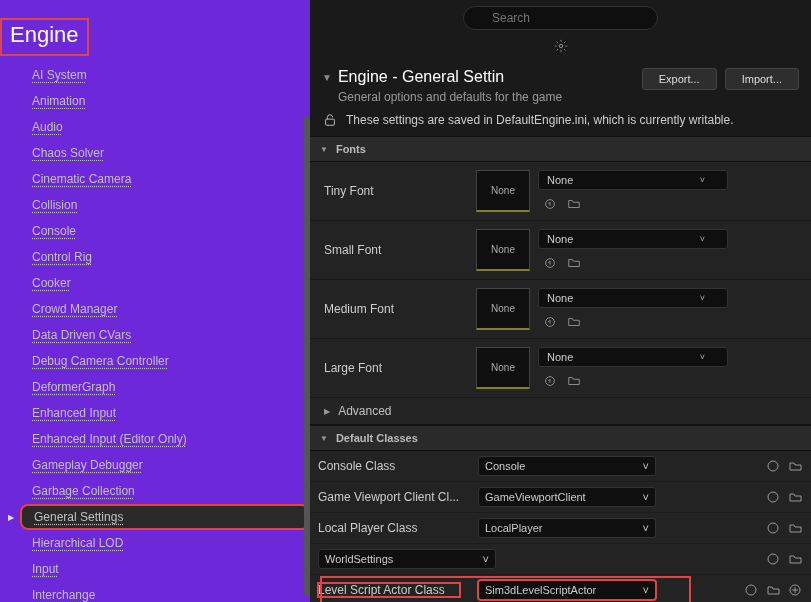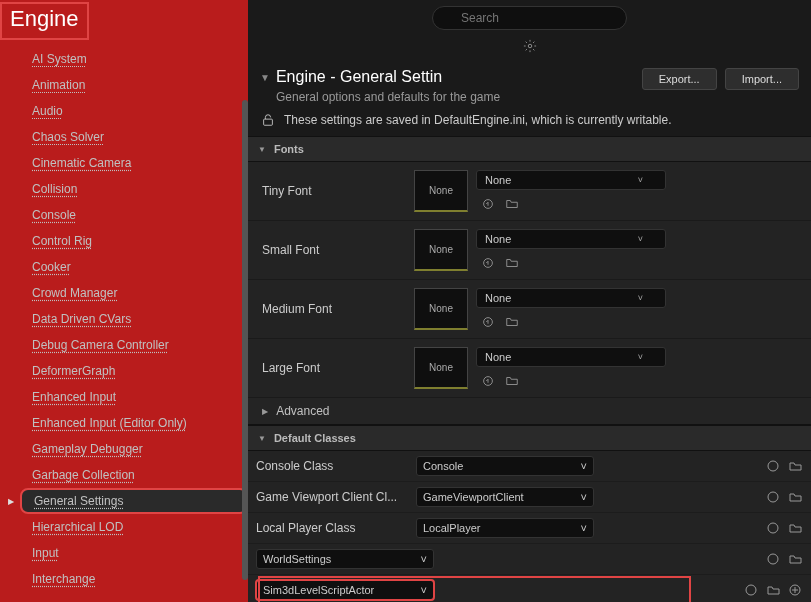--- a/index.html
+++ b/index.html
@@ -1,18 +1,18 @@
 <!DOCTYPE html>
 <html><head>
 <meta charset="utf-8">
 <style>
 * { box-sizing: border-box; margin: 0; padding: 0; }
 body { font-family: "Segoe UI", Tahoma, sans-serif; background: #1a1a1a; color: #c0c0c0; font-size: 12px; overflow: hidden; width: 811px; height: 602px; }
 .container { display: flex; height: 602px; }
-.sidebar { width: 248px; background: #b91c1c; overflow-y: auto; padding: 2px 0; }
+.sidebar { width: 310px; background: #6d28d9; overflow-y: auto; padding: 18px 0; }
 .category-header { font-size: 22px; color: #fff; padding: 2px 8px 6px 8px; font-weight: 400; display: inline-block; border: 2px solid #e04444; }
 .nav-items { padding: 6px 0 0 20px; }
 .nav-item { display: flex; align-items: center; padding: 4px 12px; cursor: pointer; position: relative; min-height: 26px; }
 .nav-item.selected { background: #2a2a2a; border-radius: 8px; }
 .nav-item.selected::before { content: "▶"; position: absolute; left: -14px; font-size: 8px; color: #ddd; }
 .nav-item.highlight { border: 2px solid #e04444; }
 .nav-label { color: #c0c0c0; text-decoration: underline dotted; text-underline-offset: 3px; }
 .scroll-indicator { position: absolute; right: 0; top: 60px; width: 6px; height: 480px; background: #555; border-radius: 3px; }
 .main { flex: 1; background: #1a1a1a; display: flex; flex-direction: column; overflow: hidden; }
 .search-bar { display: flex; align-items: center; padding: 6px 10px; gap: 8px; flex-direction: column; }
@@ -352,20 +352,21 @@
             </span>
           <span class="small-icon">
               <svg width="14" height="14">
                 <path d="M2 4h4l1 2h6v5H2z" fill="none" stroke="#999"></path>
               </svg>
             </span>
         </div>
       </div>
 
       <div class="class-row highlight">
+        <div class="class-label">Level Script Actor Class</div>
         <div class="class-select">
             <span>Sim3dLevelScriptActor</span>
             <span class="chev">˅</span>
           </div>
         <div class="row-icons">
           <span class="small-icon">
               <svg width="14" height="14">
                 <circle cx="7" cy="7" r="5" fill="none" stroke="#999"></circle>
               </svg>
             </span>

